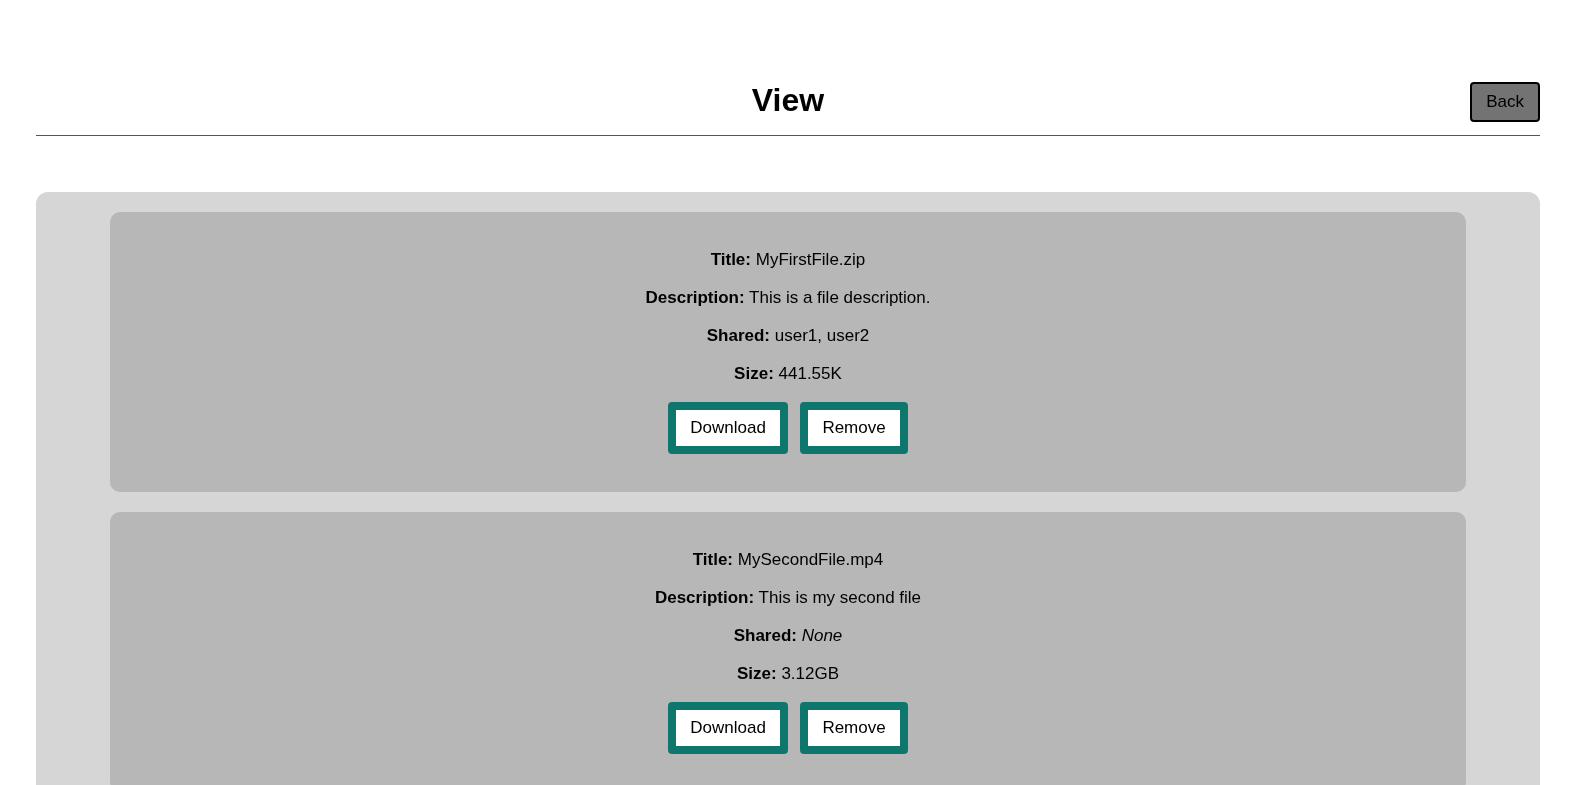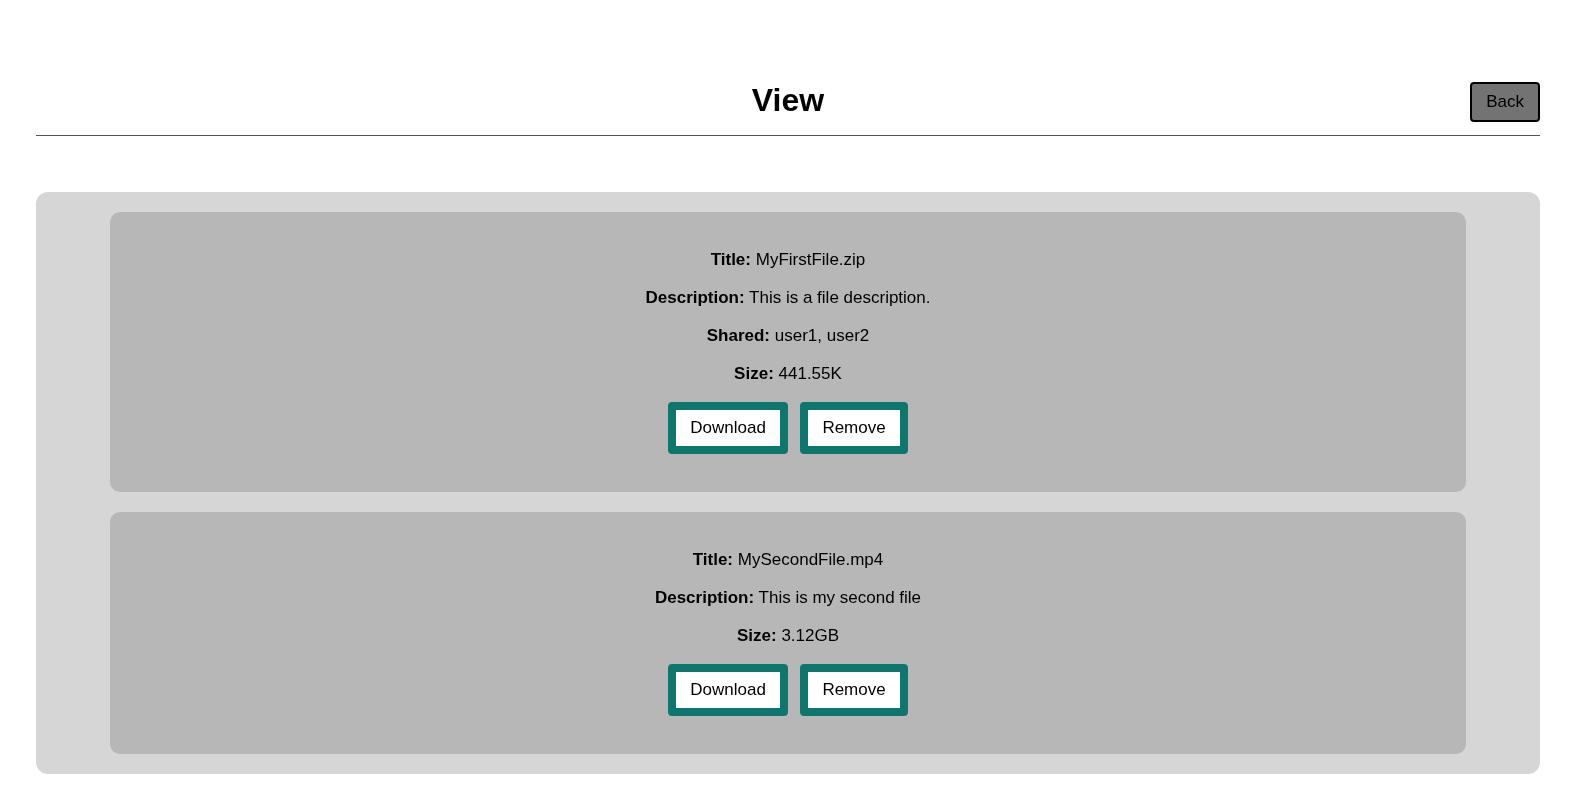--- a/index.html
+++ b/index.html
@@ -121,20 +121,24 @@
     <div class="file-card">
       <p class="file-row">
         <strong>Title:</strong>
         <span>MySecondFile.mp4</span>
       </p>
       <p class="file-row">
         <strong>Description:</strong>
         <span>This is my second file</span>
       </p>
       <p class="file-row">
+        <strong>Shared:</strong>
+        <span class="shared-none">None</span>
+      </p>
+      <p class="file-row">
         <strong>Size:</strong>
         <span>3.12GB</span>
       </p>
       <div class="file-actions">
         <button>Download</button>
         <button>Remove</button>
       </div>
     </div>
 
   </div>

